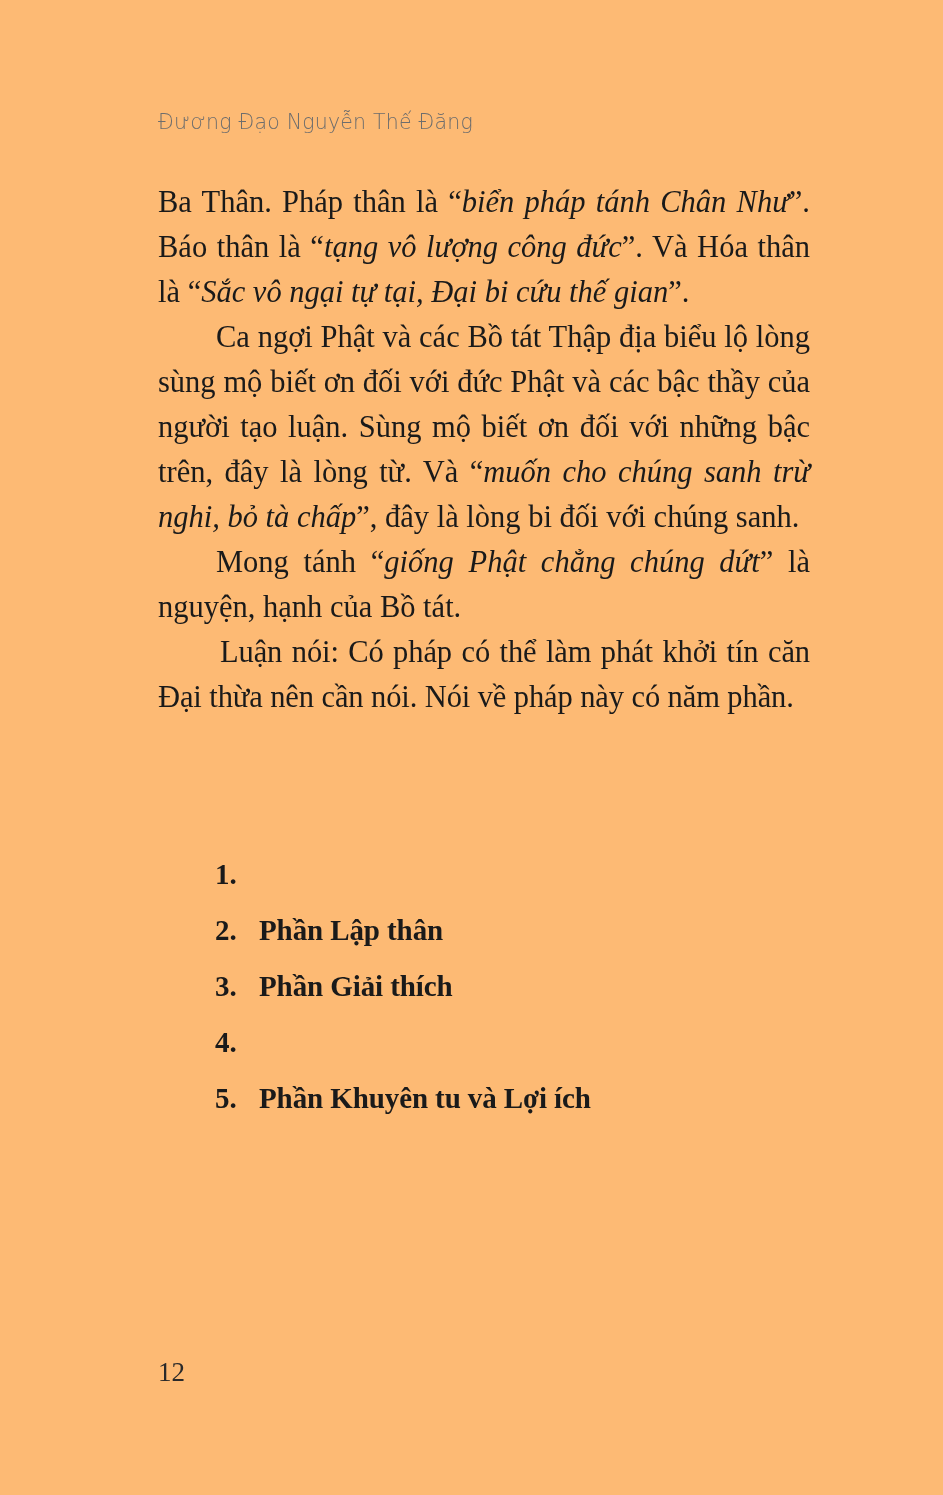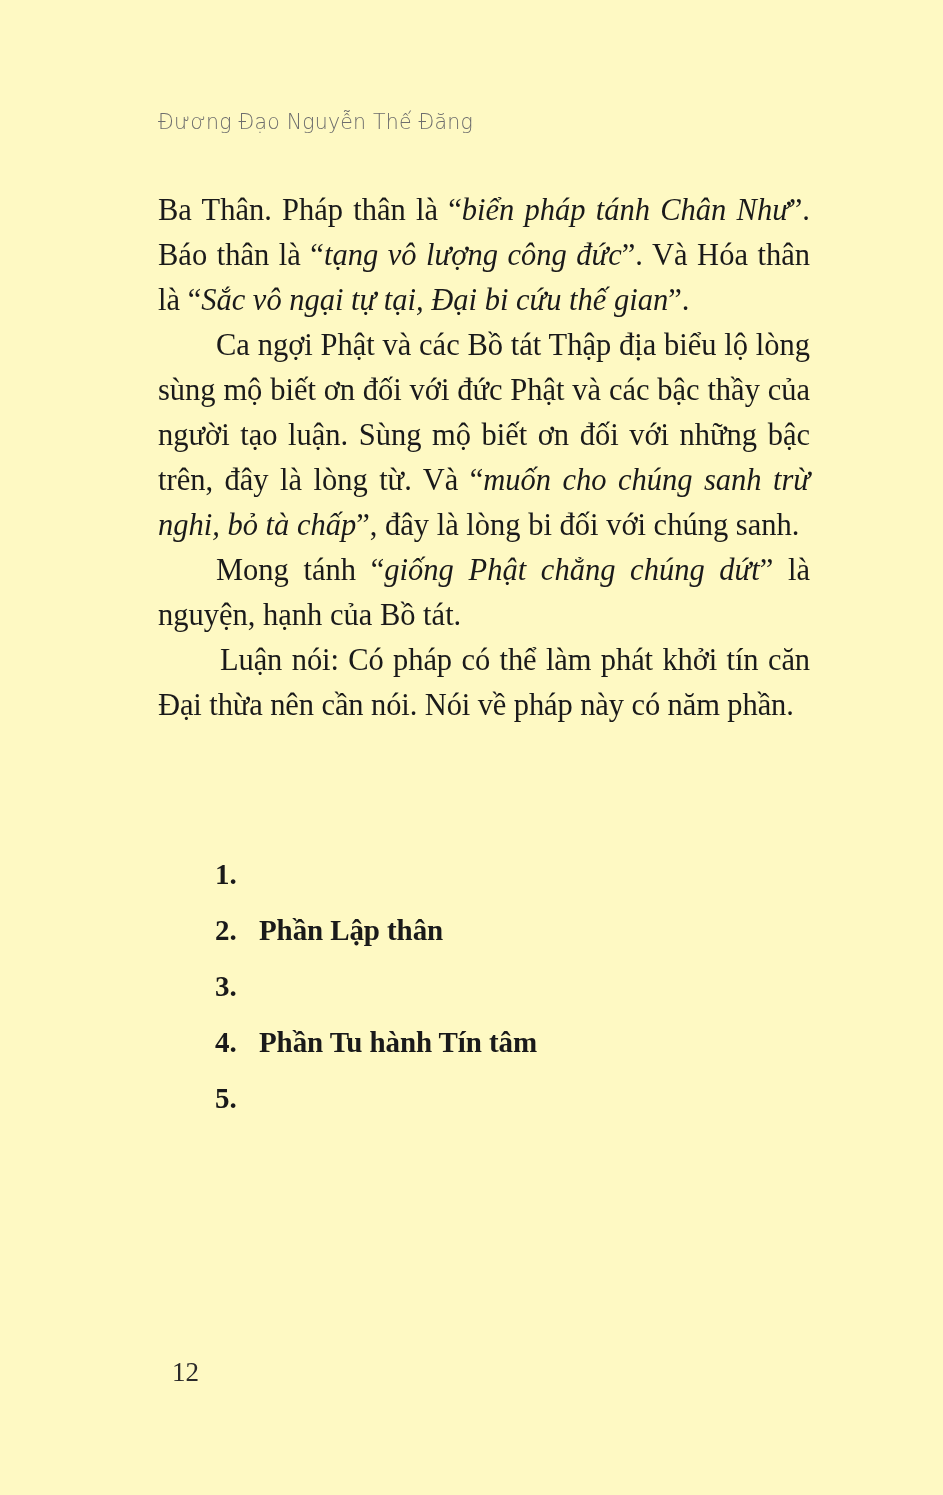--- a/index.html
+++ b/index.html
@@ -12,42 +12,42 @@
     background: #ffffff;
     font-family: "Liberation Serif", serif;
     color: #1a1a1a;
     overflow: hidden;
   }
 
   .page {
     position: relative;
     width: 943px;
     height: 1495px;
-    background: #fef9c3;
+    background: #fdba74;
     box-sizing: border-box;
   }
 
   
   .running-head {
     position: absolute;
     left: 158px;
     top: 110px;
     font-family: "DejaVu Sans", sans-serif;
     font-weight: 300;
     font-size: 20.5px;
     letter-spacing: 0.2px;
     color: #6d6d6d;
     white-space: nowrap;
   }
 
   
   .content {
     position: absolute;
     left: 158px;
-    top: 188px;
+    top: 180px;
     width: 652px;
   }
 
   p.para {
     margin: 0;
     font-size: 30.5px;
     line-height: 45px;
     text-align: justify;
     text-justify: inter-word;
     -webkit-hyphens: none;
@@ -100,21 +100,21 @@
     text-align: left;
   }
 
   .numbered-list li .label {
     flex: 1 1 auto;
   }
 
   
   .folio {
     position: absolute;
-    left: 172px;
+    left: 158px;
     top: 1357px;
     font-size: 27px;
     color: #2a2a2a;
     font-family: "Liberation Serif", serif;
   }
 </style>
 </head>
 <body>
 
 <div class="page">
@@ -131,25 +131,26 @@
   <ol class="numbered-list">
     <li>
       <span class="num">1.</span>
     </li>
     <li>
       <span class="num">2.</span>
       <span class="label">Phần Lập thân</span>
     </li>
     <li>
       <span class="num">3.</span>
+      <span class="label">Phần Giải thích</span>
     </li>
     <li>
       <span class="num">4.</span>
-      <span class="label">Phần Tu hành Tín tâm</span>
     </li>
     <li>
       <span class="num">5.</span>
+      <span class="label">Phần Khuyên tu và Lợi ích</span>
     </li>
   </ol>
 
   <div class="folio">12</div>
 
 </div>
 
 </body></html>

